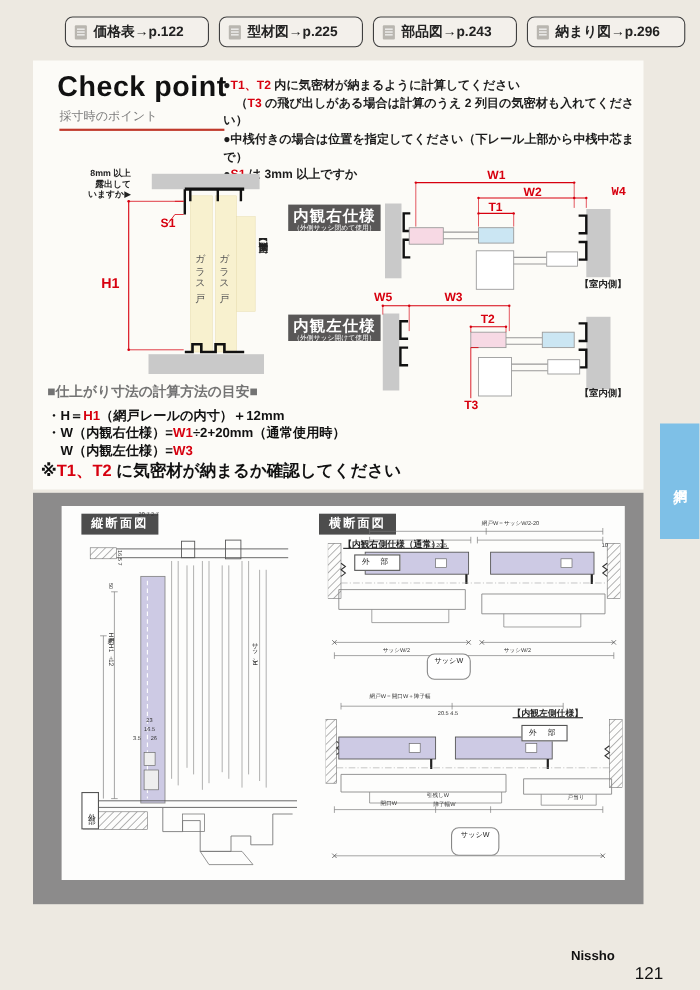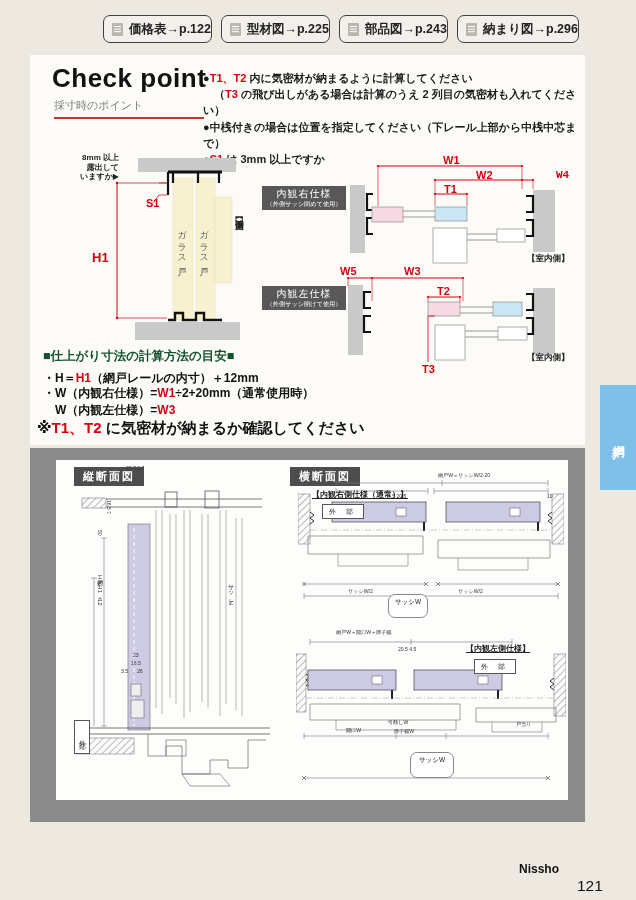--- a/index.html
+++ b/index.html
@@ -1,40 +1,40 @@
 <!DOCTYPE html>
 <html><head>
 <meta charset="utf-8">
 <style>
   html,body{margin:0;padding:0;}
   body{width:636px;height:900px;background:#EDE9E1;font-family:"Liberation Sans","DejaVu Sans",sans-serif;position:relative;overflow:hidden;}
   .abs{position:absolute;}
   .seg-red{color:#D7000F;}
   
   .nav{top:15px;left:0;width:636px;display:flex;justify-content:center;gap:9px;padding-left:46px;box-sizing:border-box;}
-  .pill{display:flex;align-items:center;gap:6px;border:1.6px solid #3f3f3f;border-radius:7px;background:rgba(255,255,255,0.35);padding:3px 0 3px 8px;font-size:12.5px;font-weight:bold;color:#222;height:20px;}
+  .pill{display:flex;align-items:center;gap:6px;border:1.6px solid #3f3f3f;border-radius:7px;background:rgba(255,255,255,0.35);padding:3px 22px 3px 8px;font-size:12.5px;font-weight:bold;color:#222;height:20px;}
   .doc-ic{width:11px;height:13px;position:relative;background:#b9b6b0;border-radius:1px;}
   .doc-ic:before{content:"";position:absolute;left:2px;top:3px;width:7px;height:1.4px;background:#fff;box-shadow:0 2.6px 0 #fff,0 5.2px 0 #fff;}
   
   .panel{left:30px;top:55px;width:555px;height:390px;background:#FCFBF7;}
   .cp-title{left:52px;top:63px;font-size:26px;font-weight:bold;color:#111;letter-spacing:0.5px;}
   .cp-sub{left:54px;top:98px;font-size:11px;color:#7b7b7b;}
   .cp-rule{left:54px;top:117px;width:150px;height:2px;background:#C0392B;}
   .bullets{left:203px;top:70px;width:376px;font-size:11px;font-weight:600;color:#1c1c1c;line-height:16.2px;}
   
   .lbl-red{color:#D7000F;font-weight:bold;}
   .vtext{writing-mode:vertical-rl;text-orientation:mixed;}
   .note8{left:71px;top:153px;width:48px;font-size:8px;font-weight:bold;color:#222;text-align:right;line-height:9.5px;}
   .badge{width:84px;height:24px;background:#595757;color:#fff;text-align:center;line-height:1;padding-top:3px;box-sizing:border-box;}
-  .badge .b1{font-size:10px;font-weight:normal;letter-spacing:1px;}
+  .badge .b1{font-size:14px;font-weight:bold;letter-spacing:1px;}
   .badge .b2{font-size:6.5px;margin-top:2px;transform:scale(0.95);}
   .room{font-size:8.5px;font-weight:bold;color:#222;}
   .glass{font-size:9px;color:#555;letter-spacing:2px;}
   
-  .calc-h{left:43px;top:348px;font-size:12.5px;font-weight:bold;color:#14532d;}
+  .calc-h{left:43px;top:348px;font-size:12.5px;font-weight:bold;color:#737373;}
   .calc-l{font-size:12px;font-weight:bold;color:#111;}
   .calc-n{left:37px;top:419px;font-size:15px;font-weight:bold;color:#111;}
   
   .gray{left:30px;top:448px;width:555px;height:374px;background:#8C8B8B;}
   .white-in{left:56px;top:460px;width:512px;height:340px;background:#FDFDFC;}
   .dbadge{width:70px;height:19px;background:#4d4d4d;color:#fff;font-size:11px;font-weight:bold;text-align:center;line-height:19px;letter-spacing:2px;}
   .tiny{font-size:6px;color:#333;white-space:nowrap;}
   .tiny2{font-size:6px;color:#333;transform:scale(0.85);transform-origin:left top;white-space:nowrap;}
   .spec{font-size:8px;font-weight:bold;color:#222;white-space:nowrap;text-decoration:underline;}
   .sbox{border:1px solid #555;font-size:7px;color:#222;text-align:center;background:#fff;}

